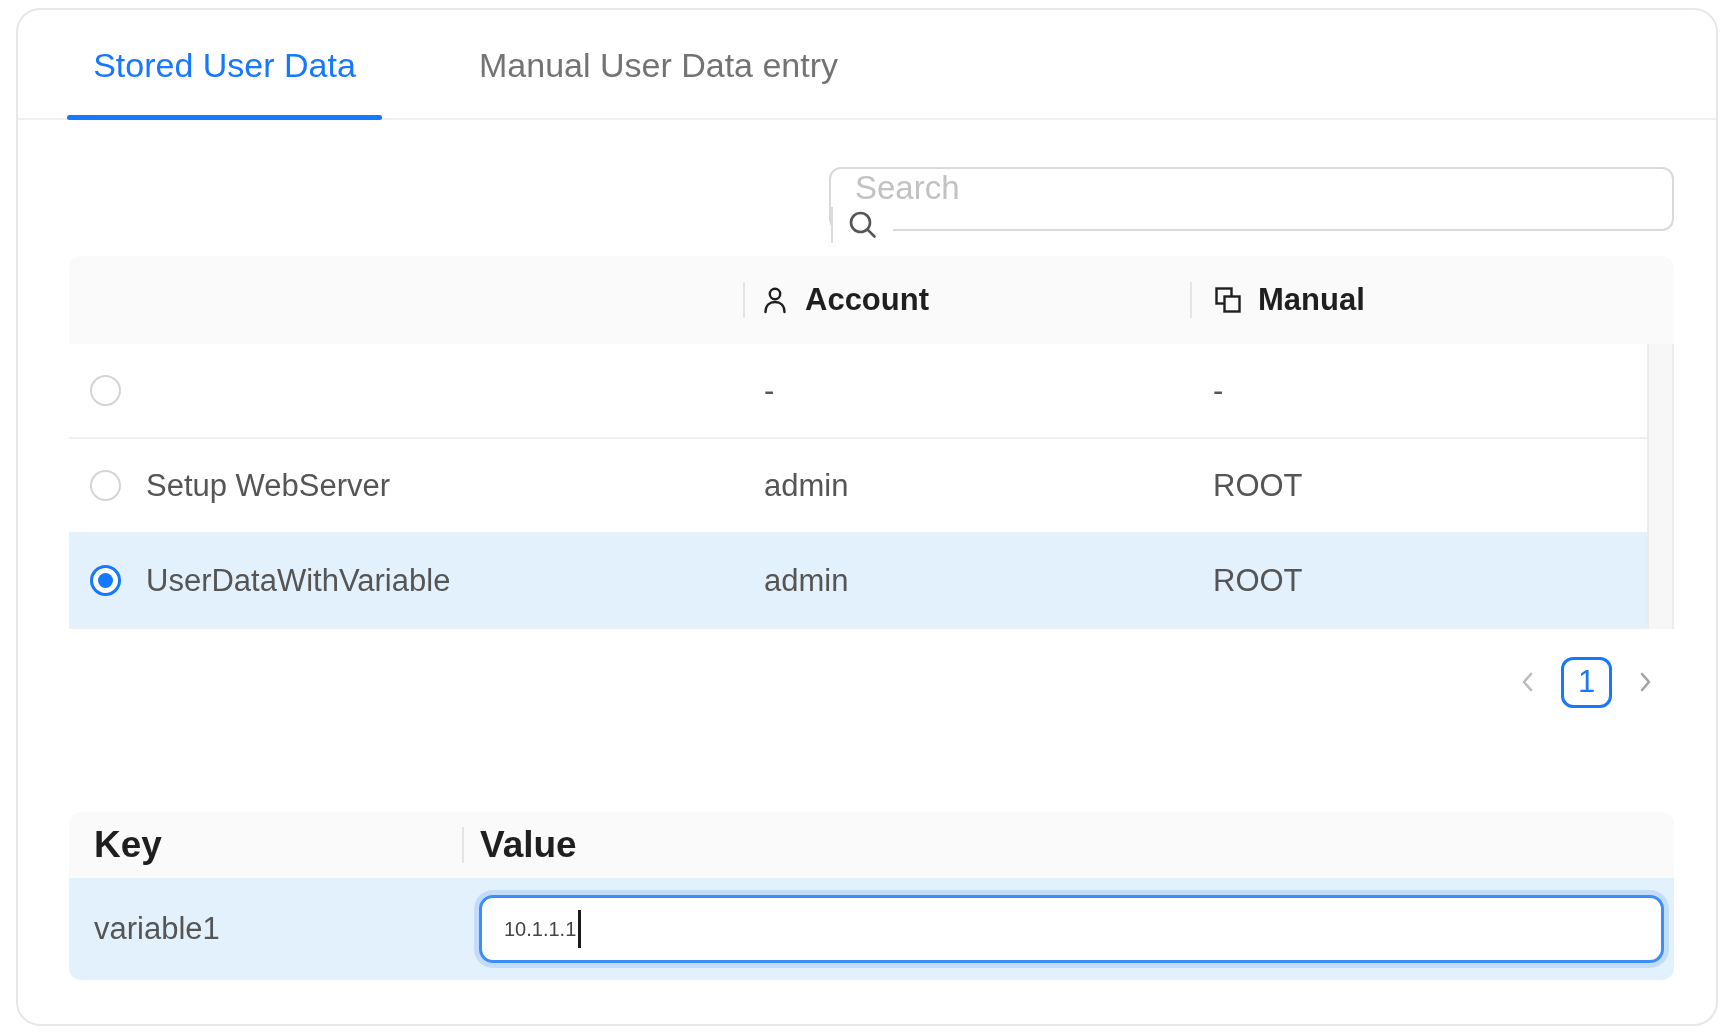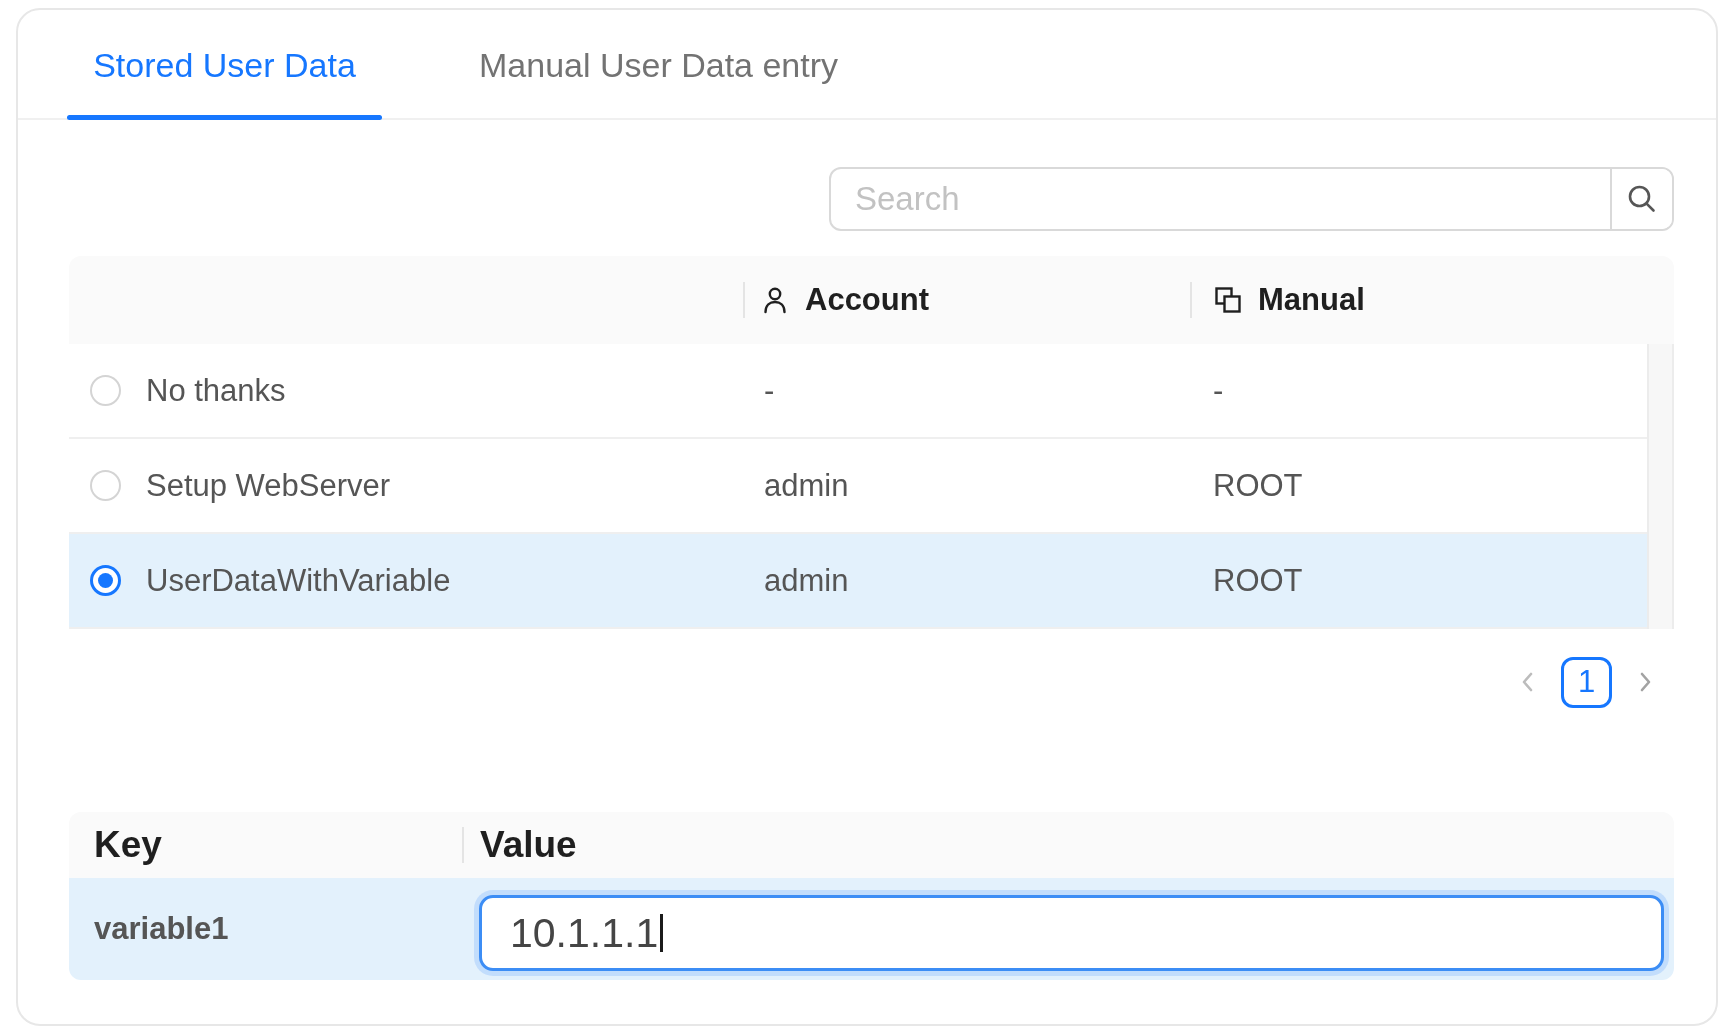--- a/index.html
+++ b/index.html
@@ -13,21 +13,21 @@
     border-bottom: 2px solid #f0f0f0; }
   .tab { position: absolute; top: 0; height: 110px; line-height: 110px;
     font-size: 34px; cursor: pointer; }
   .tab-active { left: 49px; width: 315px; text-align: center; color: #1677ff; font-weight: 500; }
   .tab-inactive { left: 461px; color: #737373; font-weight: 400; }
   .inkbar { position: absolute; left: 49px; bottom: -2px; width: 315px; height: 5px;
     background: #1677ff; border-radius: 3px; }
 
   
   .search-wrap { position: absolute; left: 811px; top: 157px; width: 845px; height: 64px;
-    border: 2px solid #d9d9d9; border-radius: 12px; display: flex; background: #fff; }
+    border: 2px solid #d9d9d9; border-radius: 12px; display: flex; background: #fff; flex-direction: column; }
   .search-input { flex: 1; border: none; outline: none; background: transparent;
     font-size: 33px; color: #333; padding: 0 0 0 24px; border-radius: 12px 0 0 12px;
     font-family: inherit; }
   .search-input::placeholder { color: #c2c2c2; }
   .search-btn { width: 62px; border-left: 2px solid #d9d9d9; display: flex;
     align-items: center; justify-content: center; cursor: pointer;
     border-radius: 0 10px 10px 0; background: #fff; }
 
   
   .table { position: absolute; left: 51px; top: 246px; width: 1605px; height: 373px; }
@@ -62,25 +62,25 @@
   .kv { position: absolute; left: 51px; top: 802px; width: 1605px; }
   .kv-header { position: relative; height: 66px; background: #fafafa;
     border-radius: 12px 12px 0 0; }
   .kv-h { position: absolute; top: 0; height: 66px; display: flex; align-items: center;
     font-size: 37px; font-weight: 600; color: #1f1f1f; }
   .kv-hdiv { position: absolute; left: 393px; top: 15px; width: 2px; height: 36px;
     background: #e4e4e4; }
   .kv-row { position: relative; height: 102px; background: #e3f1fc;
     border-radius: 0 0 12px 12px; }
   .kv-key { position: absolute; left: 25px; top: 0; height: 102px; display: flex;
-    align-items: center; font-size: 31px; color: #555; font-weight: bold; }
-  .kv-input { position: absolute; left: 410px; top: 17px; width: 1185px; height: 76px;
+    align-items: center; font-size: 31px; color: #555; }
+  .kv-input { position: absolute; left: 410px; top: 17px; width: 1185px; height: 68px;
     background: #fff; border: 3px solid #3c8df5; border-radius: 14px;
     box-shadow: 0 0 0 5px rgba(22,119,255,0.16); display: flex; align-items: center;
-    padding-left: 28px; font-size: 41px; color: #454545; cursor: text; }
+    padding-left: 22px; font-size: 20px; color: #454545; cursor: text; }
   .caret { display: inline-block; width: 3px; height: 38px; background: #1b1b1b;
     margin-left: 2px; }
 
   svg { display: block; }
 </style>
 </head>
 <body>
 
 <div class="card">
 
@@ -121,21 +121,20 @@
             <rect x="4.5" y="4.5" width="15" height="15" fill="none" stroke="#1f1f1f" stroke-width="2.4"></rect>
             <rect x="12.5" y="12.5" width="15" height="15" fill="#fafafa" stroke="#1f1f1f" stroke-width="2.4"></rect>
           </svg>
         </span>
         <span>Manual</span>
       </div>
     </div>
 
     <div class="t-row">
       <span class="radio"></span>
-      <div class="cell-text" style="left:77px">No thanks</div>
       <div class="cell-text" style="left:695px">-</div>
       <div class="cell-text" style="left:1144px">-</div>
     </div>
 
     <div class="t-row">
       <span class="radio"></span>
       <div class="cell-text" style="left:77px">Setup WebServer</div>
       <div class="cell-text" style="left:695px">admin</div>
       <div class="cell-text" style="left:1144px">ROOT</div>
     </div>

